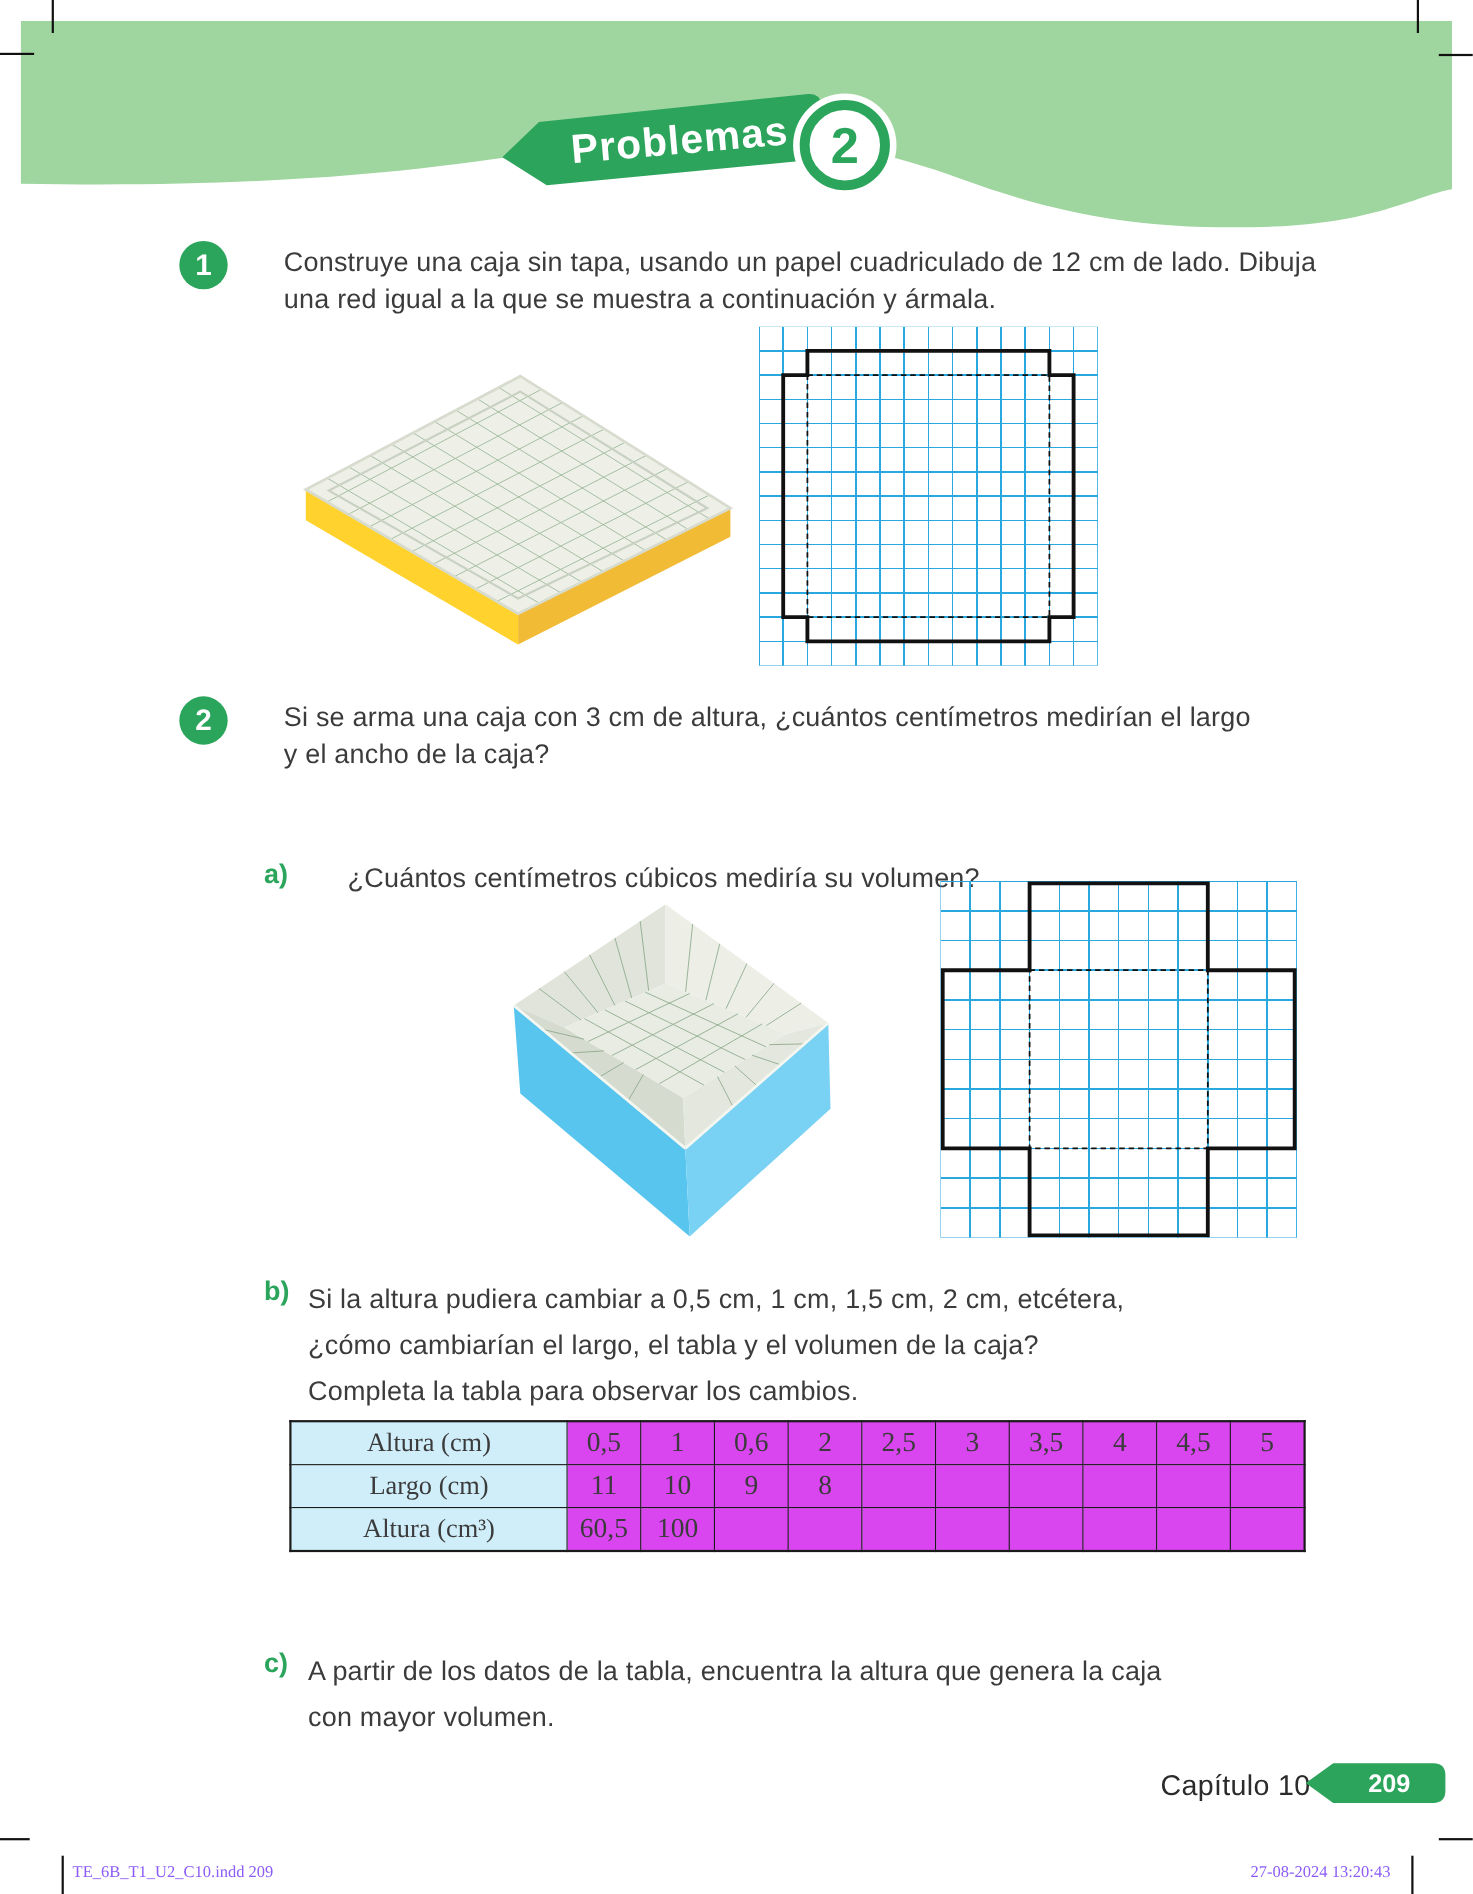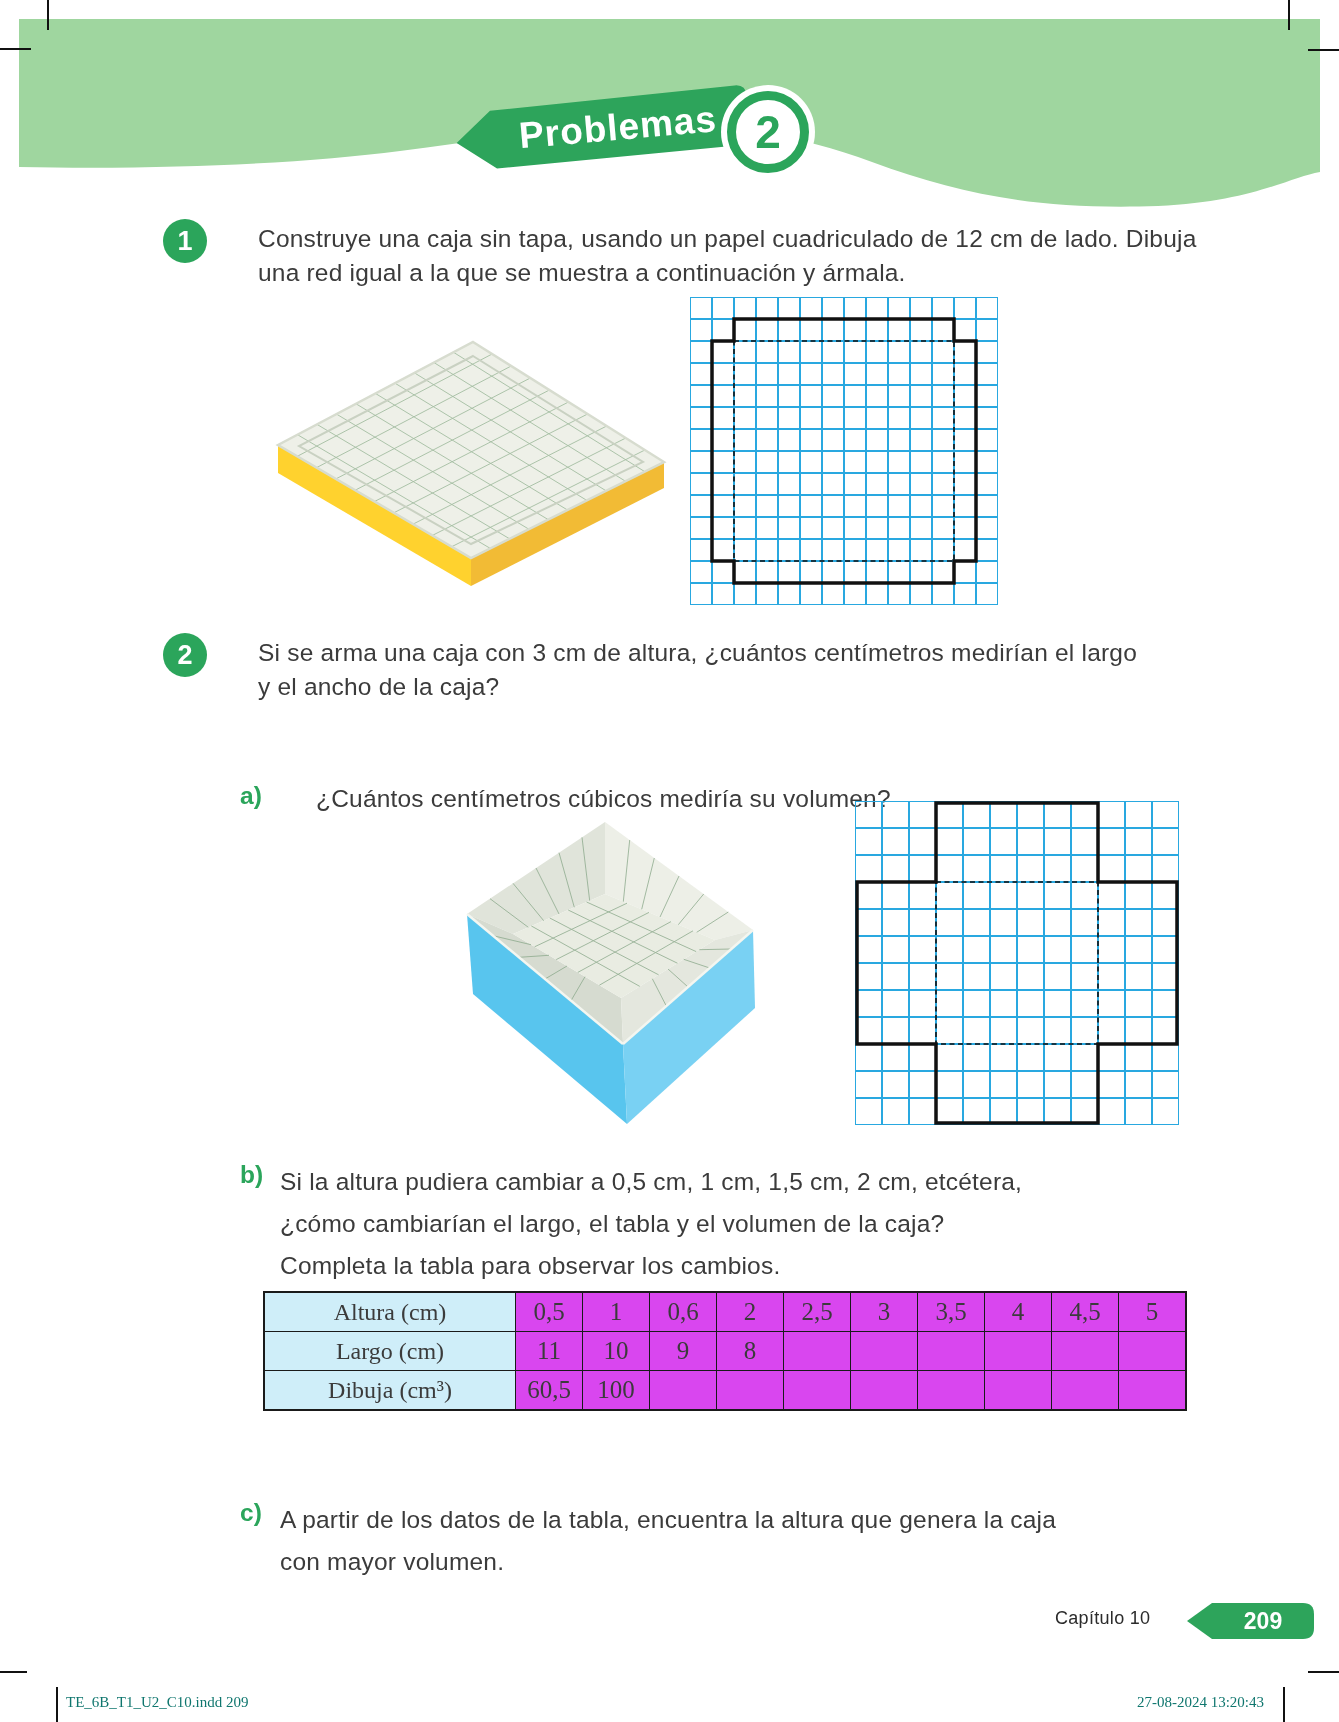--- a/index.html
+++ b/index.html
@@ -32,22 +32,22 @@
   
   #dim-table{border-collapse:collapse;}
   #dim-table th,#dim-table td{
     border:1.8px solid #1a1a1a;height:38px;text-align:center;vertical-align:middle;
     font-weight:normal;font-size:24px;color:#3b3b3b;padding:0;font-family:Liberation Serif, serif;
   }
   #dim-table th{background:#cfeef9;width:250px;}
   #dim-table td{width:66px;background:#d946ef;font-size:25px;}
   #dim-table{border:2.5px solid #1a1a1a;}
   
-  #chapter-label{font-size:18px;color:#2b2b2b;letter-spacing:0.3px;}
-  .imprint{font-family:"Liberation Serif",serif;font-size:15px;color:#0f766e;}
+  #chapter-label{font-size:26px;color:#2b2b2b;letter-spacing:0.3px;}
+  .imprint{font-family:"Liberation Serif",serif;font-size:15px;color:#8b5cf6;}
 </style>
 </head>
 <body>
 
 <div id="page">
 
   <svg class="abs" id="band-svg" width="1339" height="215" viewBox="0 0 1339 215">
     <path d="M19,19 H1320 L1320,172
              C1290,177 1252,202 1158,206
              C1042,210 965,196 872,162
@@ -269,21 +269,21 @@
           <td>9</td>
           <td>8</td>
           <td></td>
           <td></td>
           <td></td>
           <td></td>
           <td></td>
           <td></td>
         </tr>
         <tr>
-          <th>Dibuja (cm³)</th>
+          <th>Altura (cm³)</th>
           <td>60,5</td>
           <td>100</td>
           <td></td>
           <td></td>
           <td></td>
           <td></td>
           <td></td>
           <td></td>
           <td></td>
           <td></td>

